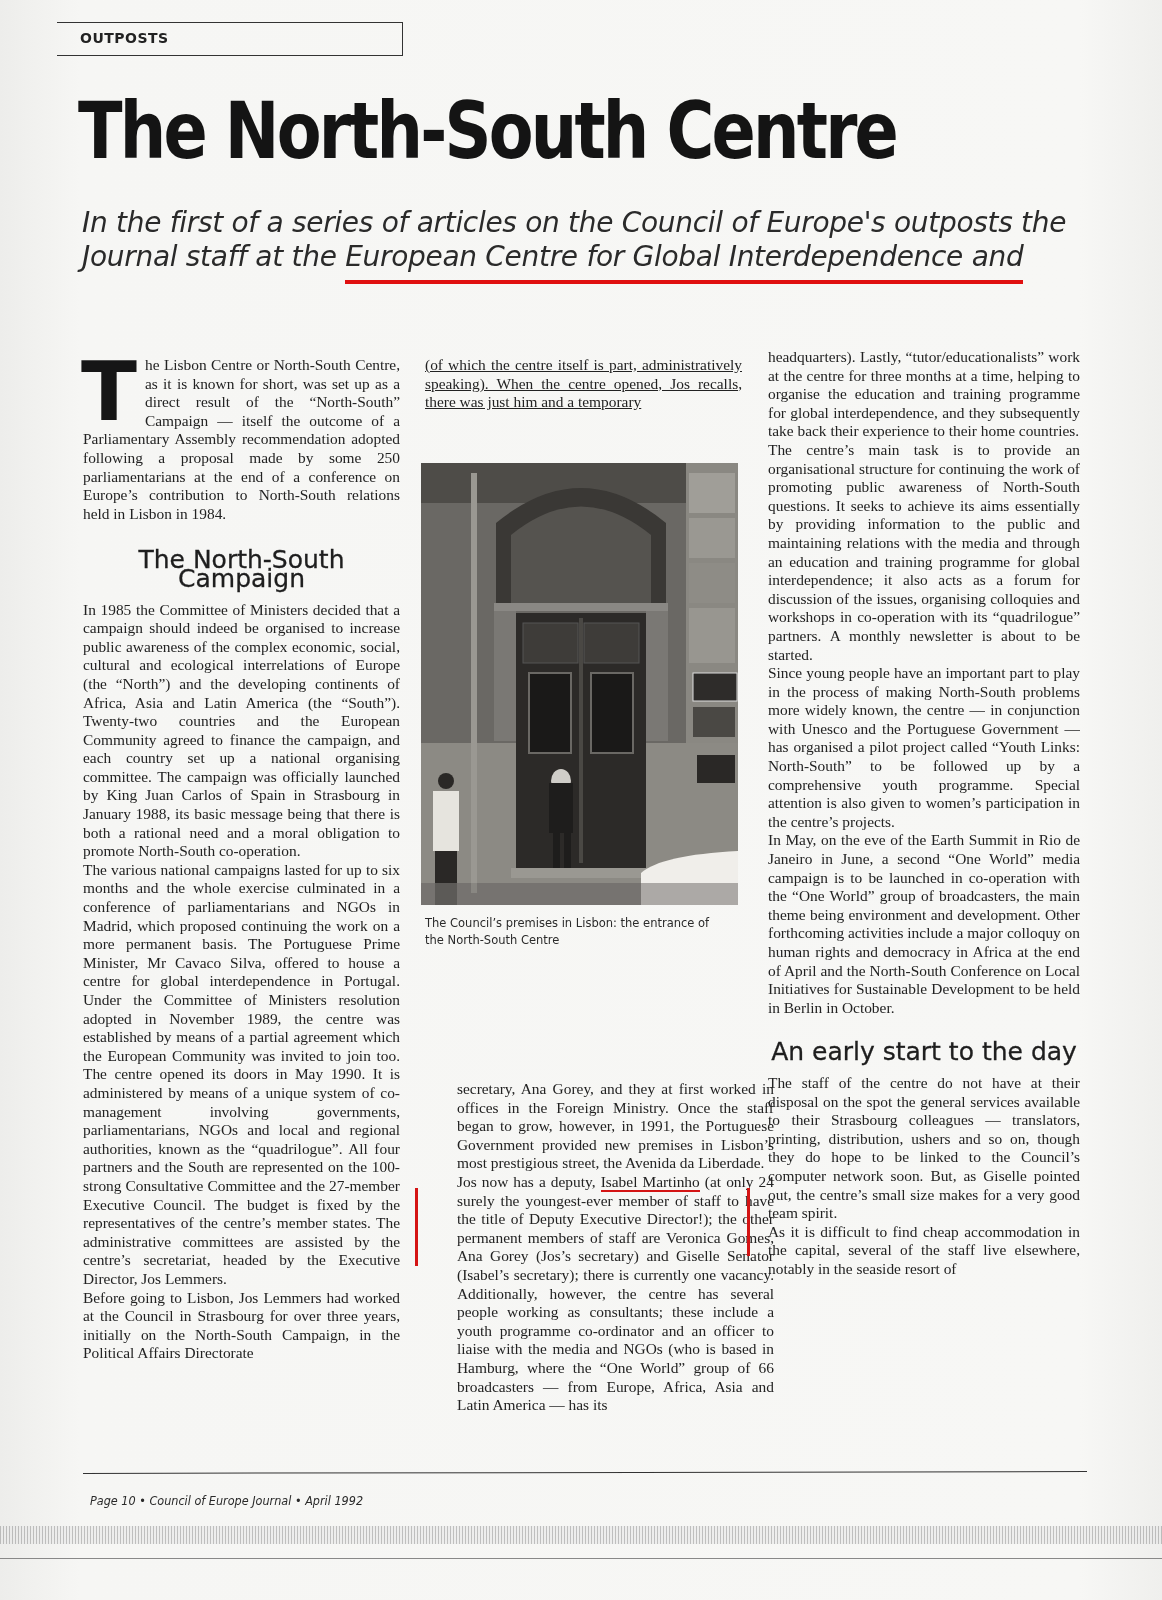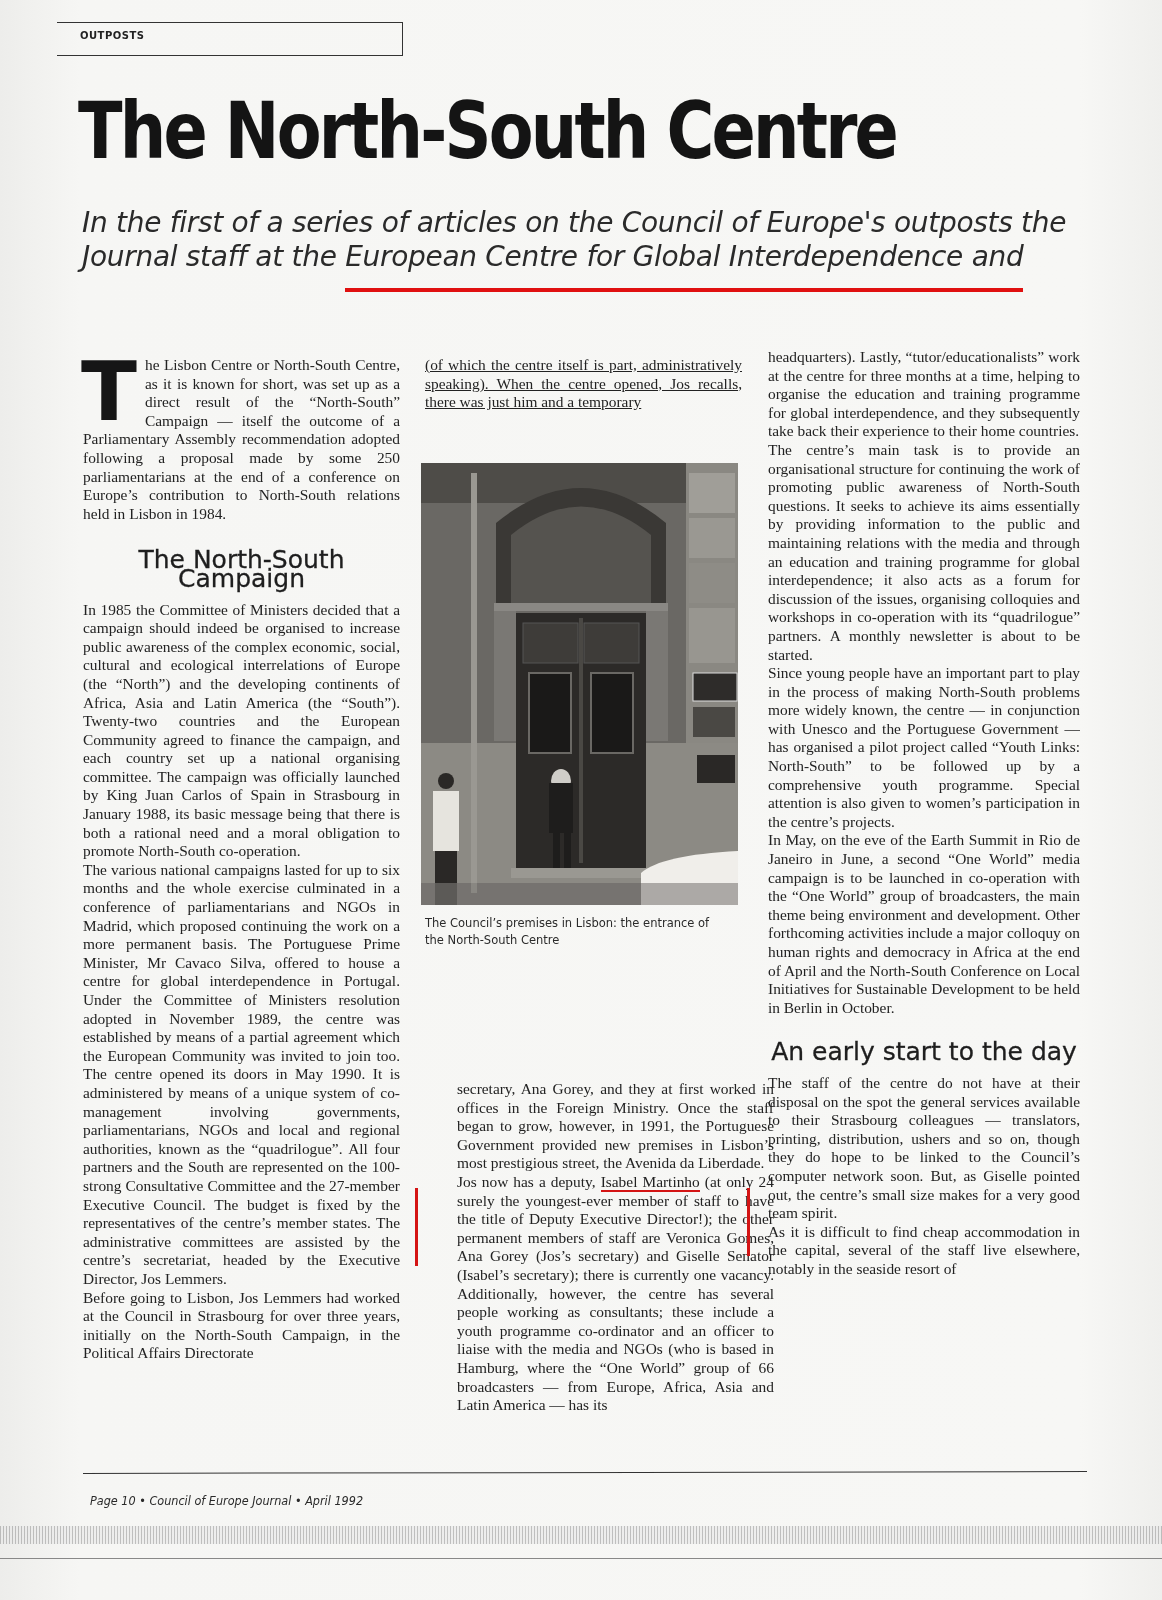--- a/index.html
+++ b/index.html
@@ -13,36 +13,36 @@
     position: absolute; left: 0; top: 0; width: 1162px; height: 1600px;
     background: linear-gradient(90deg, #ededeb 0px, #f6f6f4 80px, #f7f7f5 1080px, #efefed 1162px);
   }
   .section-box {
     position: absolute; left: 57px; top: 22px; width: 346px; height: 34px;
     border-top: 1.5px solid #333; border-right: 1.5px solid #333; border-bottom: 1.5px solid #333;
     box-sizing: border-box;
   }
   .section-label {
     position: absolute; left: 80px; top: 30px;
-    font-family: "DejaVu Sans", sans-serif; font-size: 10px; font-weight: bold; letter-spacing: 0.5px;
+    font-family: "DejaVu Sans", sans-serif; font-size: 14px; font-weight: bold; letter-spacing: 0.5px;
     color: #222;
   }
   .headline {
     position: absolute; left: 78px; top: 86px;
     font-family: "DejaVu Sans", sans-serif; font-weight: 900; font-size: 78px;
     letter-spacing: -3px; transform: scaleX(0.93); transform-origin: left top;
     color: #141414; white-space: nowrap; font-stretch: condensed;
   }
   .standfirst {
     position: absolute; left: 82px; top: 206px; width: 960px;
     font-family: "DejaVu Sans", sans-serif; font-style: italic; font-size: 28px; line-height: 34px;
     color: #2a2a2a; letter-spacing: -0.3px;
   }
   .standfirst .line { display: block; white-space: nowrap; }
-  .red-u { border-bottom: 4px solid #e01010; padding-bottom: 15px; }
+  .red-u { border-bottom: 4px solid #e01010; padding-bottom: 7px; }
   .col {
     position: absolute; width: 317px;
     font-size: 15.4px; line-height: 18.6px; text-align: justify;
     color: #222;
   }
   .col p { margin: 0; }
   .col1 { left: 83px; top: 356px; }
   .col2a { left: 425px; top: 356px; text-decoration: underline; }
   .col2b { left: 425px; top: 1080px; margin-left: 32px; }
   .col3 { left: 768px; top: 348px; width: 312px; }

